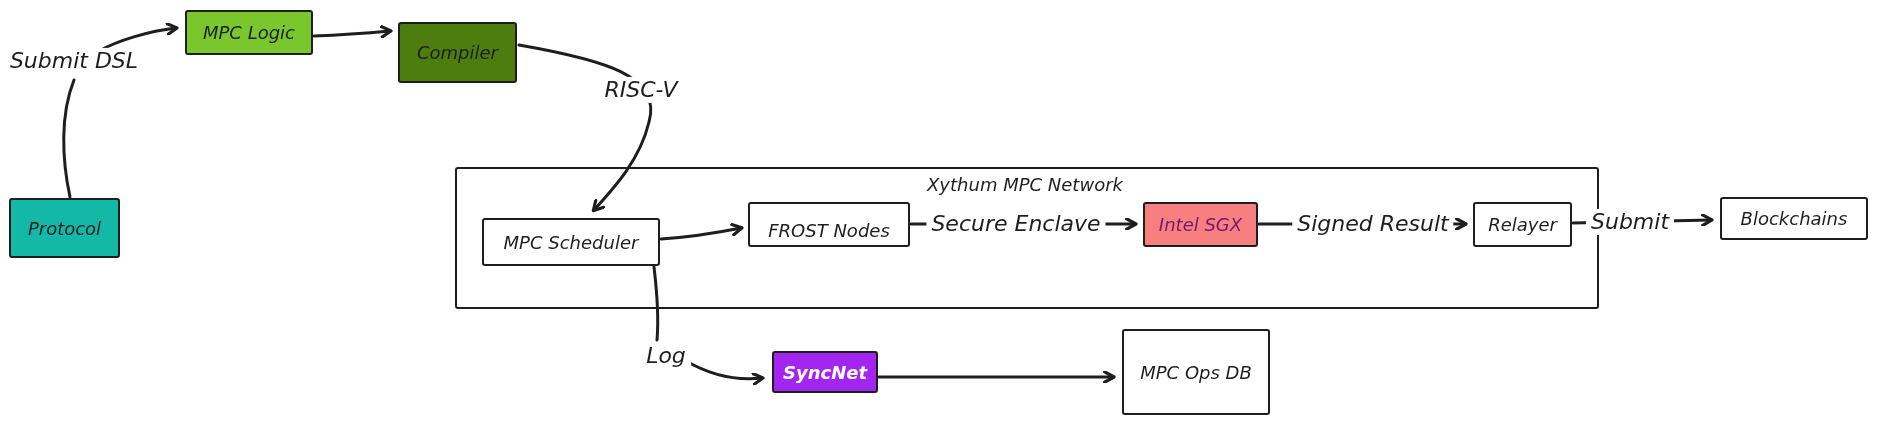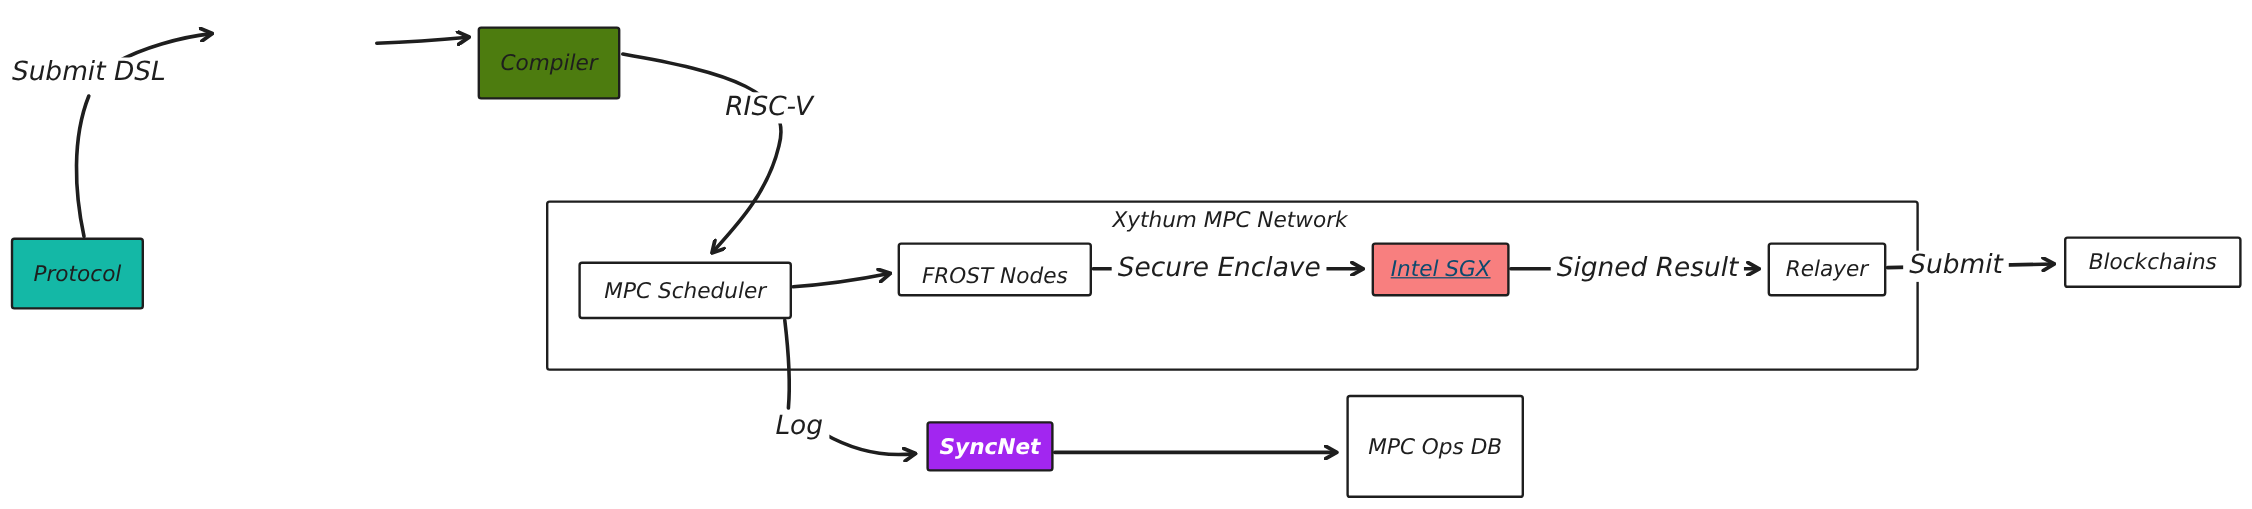--- a/index.html
+++ b/index.html
@@ -48,35 +48,38 @@
     <path d="M 1573 223 L 1711 220" marker-end="url(#arrow)"></path>
     <path d="M 654 267 C 657 292 659 316 657 340"></path>
     <path d="M 686 361 C 712 376 736 381 762 378" marker-end="url(#arrow)"></path>
     <path d="M 879 377 L 1113 377" marker-end="url(#arrow)"></path>
   </svg>
 
   <div class="node" style="left: 9px; top: 198px; width: 111px; height: 60px; background: #14b8a6; text-align: right;">
     <span style="color: rgb(30, 30, 30);">Protocol</span>
   </div>
 
+  <div class="node" style="left: 185px; top: 10px; width: 128px; height: 45px; background: rgb(122, 198, 45);">
+    <span style="color: rgb(30, 30, 30);">MPC Logic</span>
+  </div>
 
   <div class="node" style="left: 398px; top: 22px; width: 119px; height: 61px; background: #4d7c0f;">
     <span style="color: rgb(30, 30, 30);">Compiler</span>
   </div>
 
   <div class="node" style="left: 482px; top: 218px; width: 178px; height: 48px; background: rgb(255, 255, 255);">
     <span style="color: rgb(30, 30, 30);">MPC Scheduler</span>
   </div>
 
   <div class="node" style="left: 748px; top: 202px; width: 162px; height: 45px; background: rgb(255, 255, 255);">
     <span style="color: rgb(30, 30, 30); margin-top: 11px;">FROST Nodes</span>
   </div>
 
   <div class="node" style="left: 1143px; top: 202px; width: 115px; height: 45px; background: rgb(248, 127, 127);">
-    <span style="color: #0c4a6e; text-decoration: underline;">Intel SGX</span>
+    <span style="color: #701a75;">Intel SGX</span>
   </div>
 
   <div class="node" style="left: 1473px; top: 202px; width: 99px; height: 45px; background: rgb(255, 255, 255);">
     <span style="color: rgb(30, 30, 30);">Relayer</span>
   </div>
 
   <div class="node" style="left: 1720px; top: 197px; width: 148px; height: 43px; background: rgb(255, 255, 255);">
     <span style="color: rgb(30, 30, 30);">Blockchains</span>
   </div>
 

